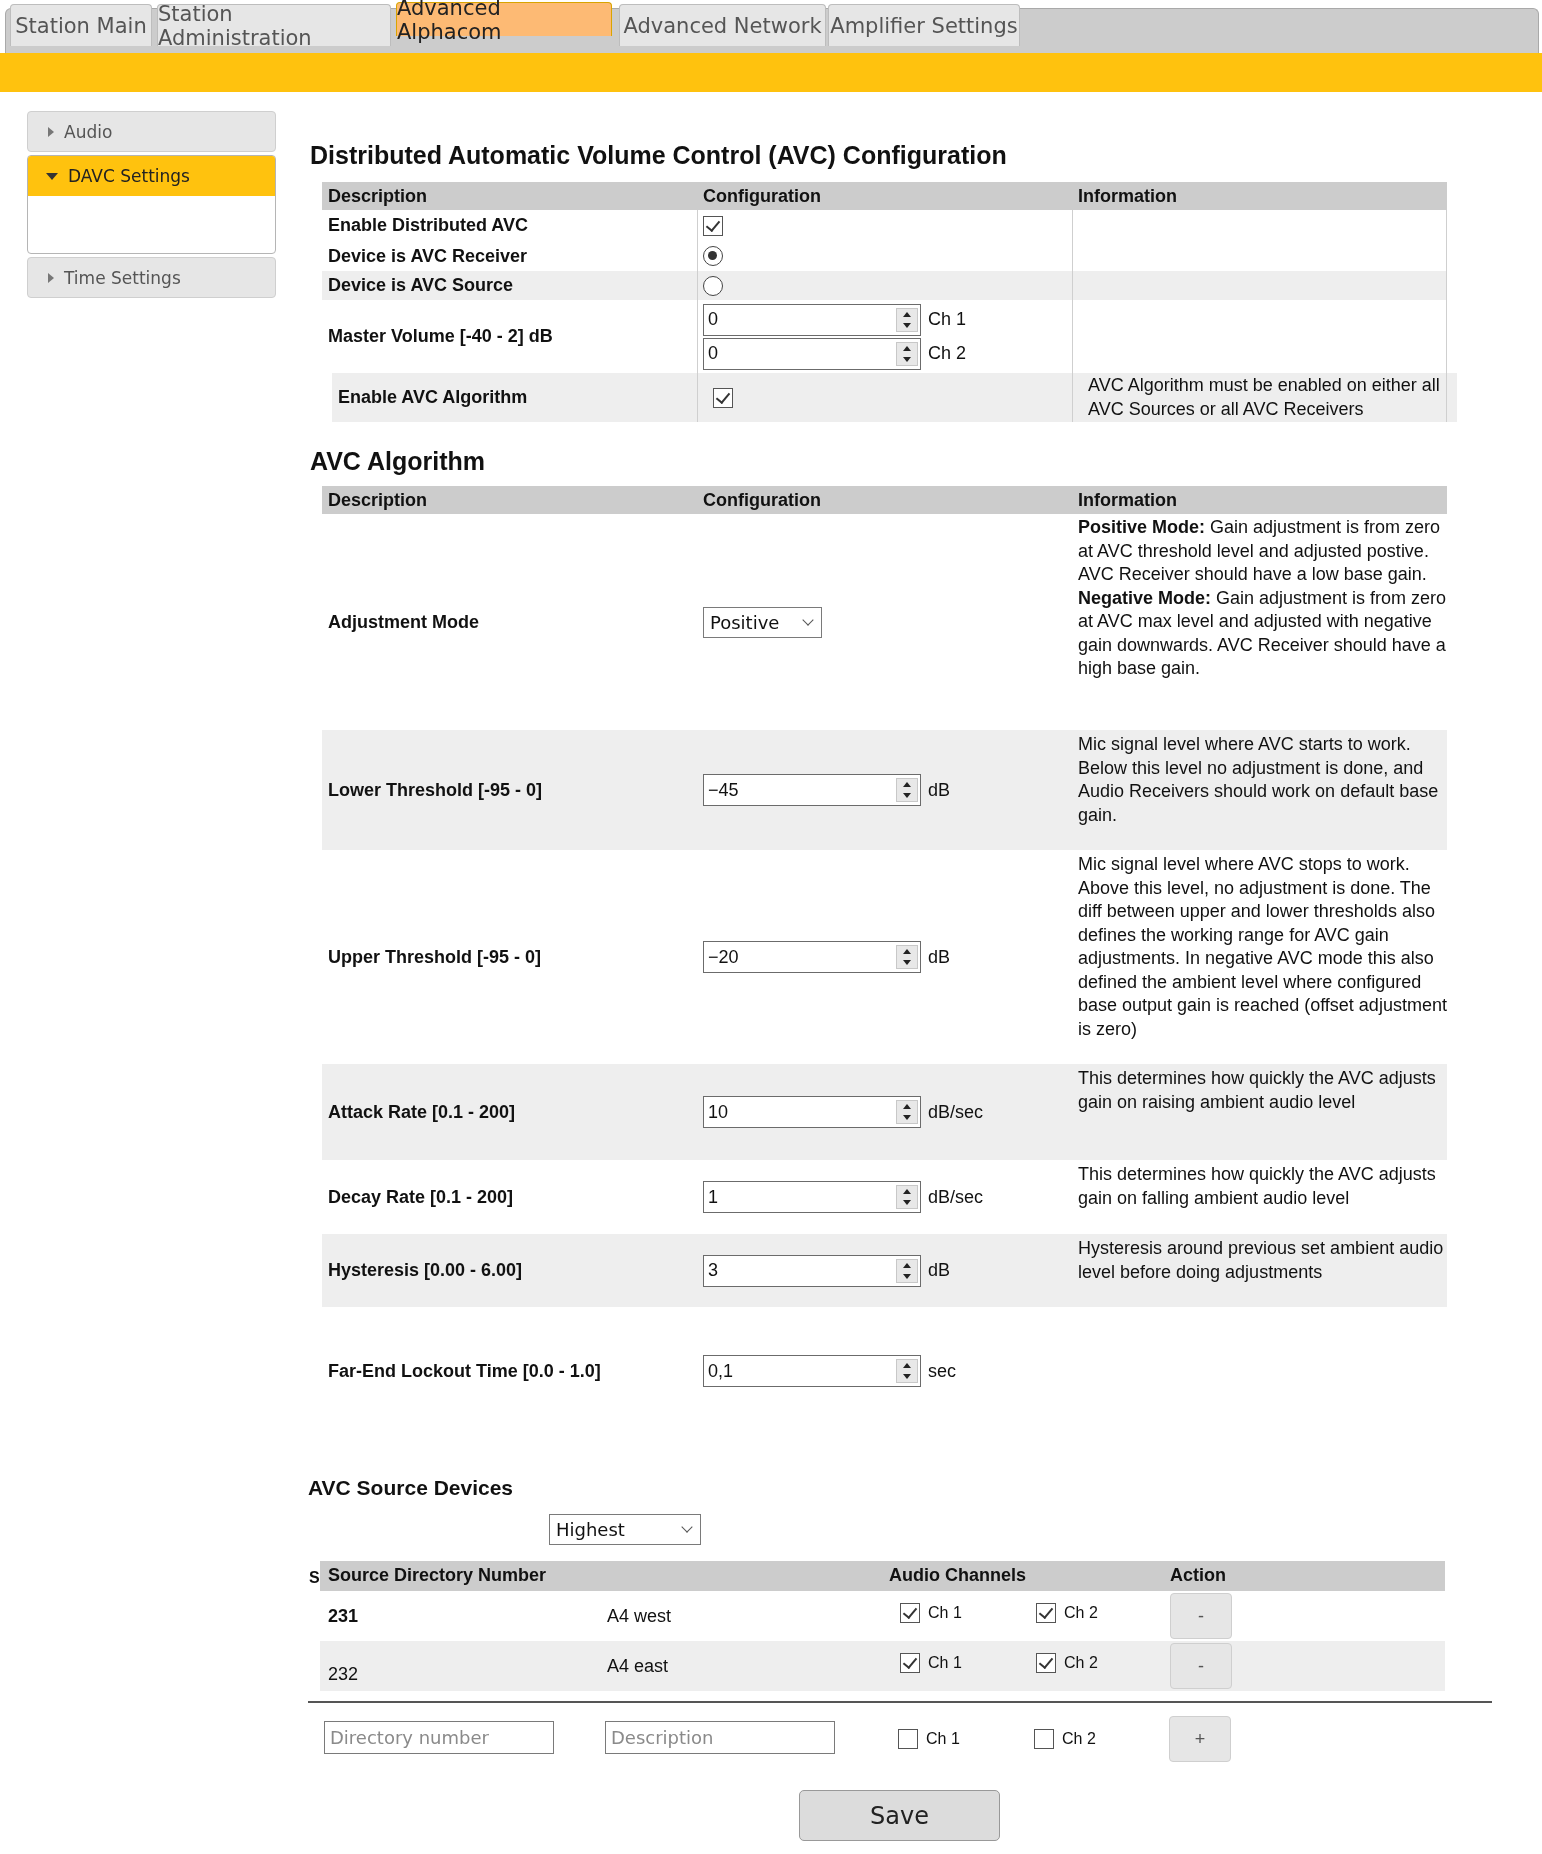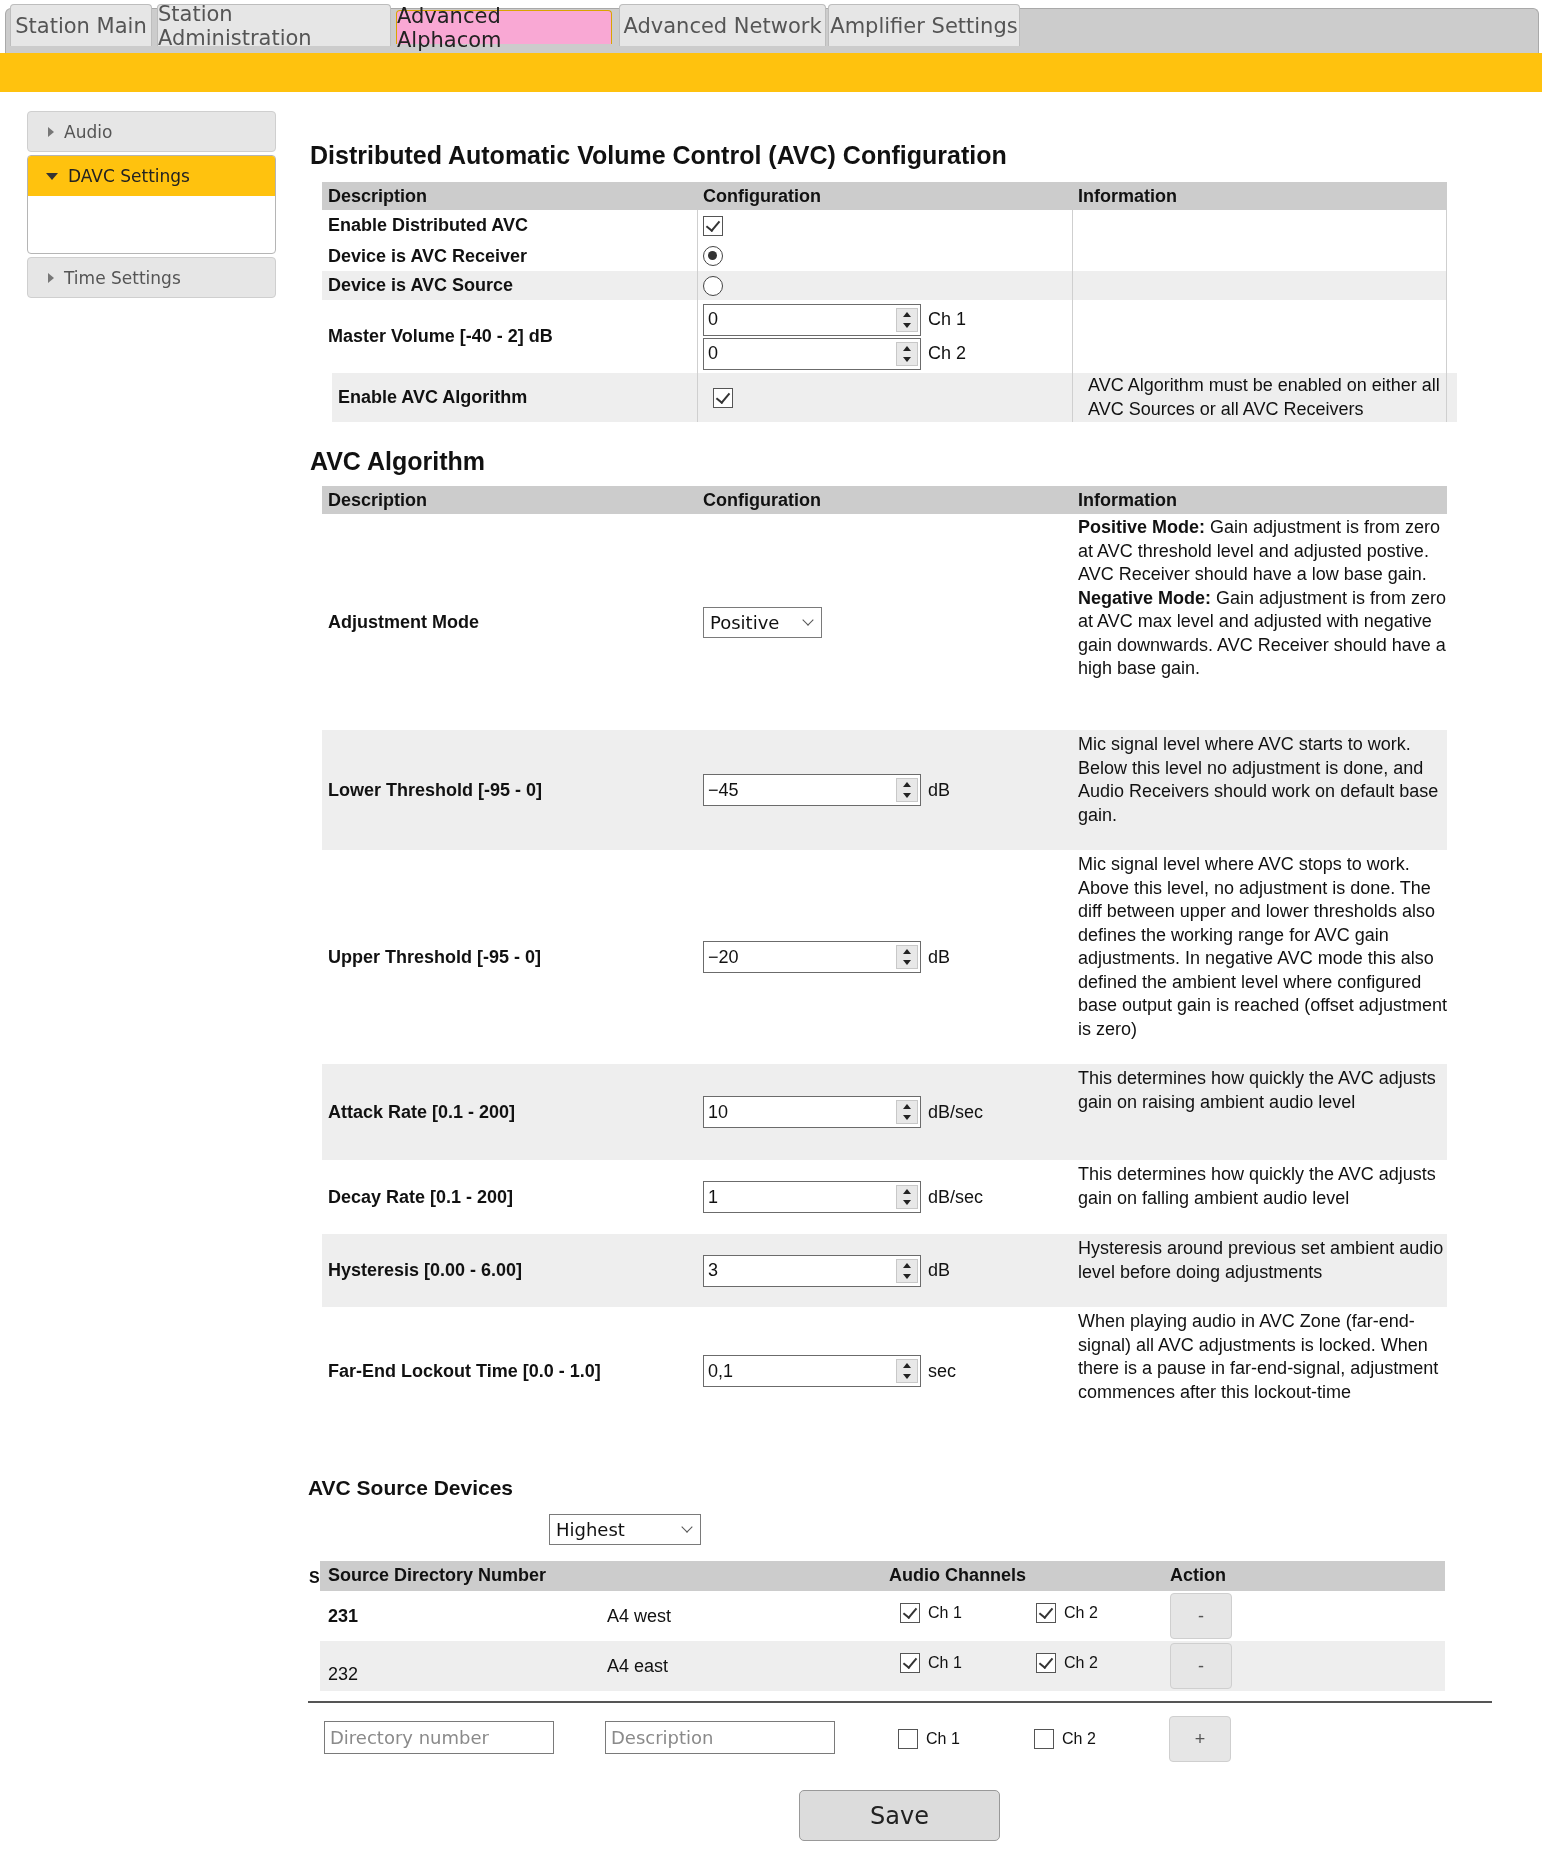--- a/index.html
+++ b/index.html
@@ -13,21 +13,21 @@
     position: absolute; left: 5px; top: 8px; width: 1534px; height: 46px;
     background: #cccccc; border: 1px solid #a9a9a9; border-bottom: none;
     border-radius: 6px 6px 0 0;
   }
   .tab {
     position: absolute; top: 4px; height: 42px; background: #e6e6e6;
     border: 1px solid #bdbdbd; border-bottom: none; border-radius: 4px 4px 0 0;
     font-family: "DejaVu Sans", sans-serif; font-size: 21px; color: #555;
     display: flex; align-items: center; justify-content: center; cursor: pointer;
   }
-  .tab.active { background: #f9a8d4; color: #222; border-color: #d9a400; top: 10px; height: 34px; }
+  .tab.active { background: #fdba74; color: #222; border-color: #d9a400; top: 2px; height: 34px; }
   .yellowband { position: absolute; left: 0; top: 53px; width: 1542px; height: 39px; background: #ffc20e; }
 
   
   .side-item {
     position: absolute; left: 27px; width: 249px; height: 41px; background: #e6e6e6;
     border: 1px solid #cfcfcf; border-radius: 4px; display: flex; align-items: center;
     font-family: "DejaVu Sans", sans-serif; font-size: 17px; color: #555; cursor: pointer;
   }
   .side-item .tri { width: 0; height: 0; margin-left: 20px; margin-right: 10px;
     border-top: 5px solid transparent; border-bottom: 5px solid transparent; border-left: 6px solid #777; }
@@ -317,21 +317,20 @@
     <div class="cell c-conf">
       <div class="spin">
         <span>0,1</span>
         <span class="arrows">
             <span class="arr-up"></span>
             <span class="arr-dn"></span>
           </span>
       </div>
       <span class="unit">sec</span>
     </div>
-    <div class="cell c-info" style="align-items:flex-start;padding-top:3px;">When playing audio in AVC Zone (far-end-signal) all AVC adjustments is locked. When there is a pause in far-end-signal, adjustment commences after this lockout-time</div>
   </div>
 </div>
 
 <div class="h3" style="left:308px;top:1476px;">AVC Source Devices</div>
 <div class="abs" style="left:309px;top:1514px;height:32px;font-size:16px;font-weight:bold;margin-top:48px;">Source Selection Strategy:</div>
 <div class="select" style="position:absolute;left:549px;top:1514px;width:152px;">
   <span>Highest</span>
   <span class="chev"></span>
 </div>
 

